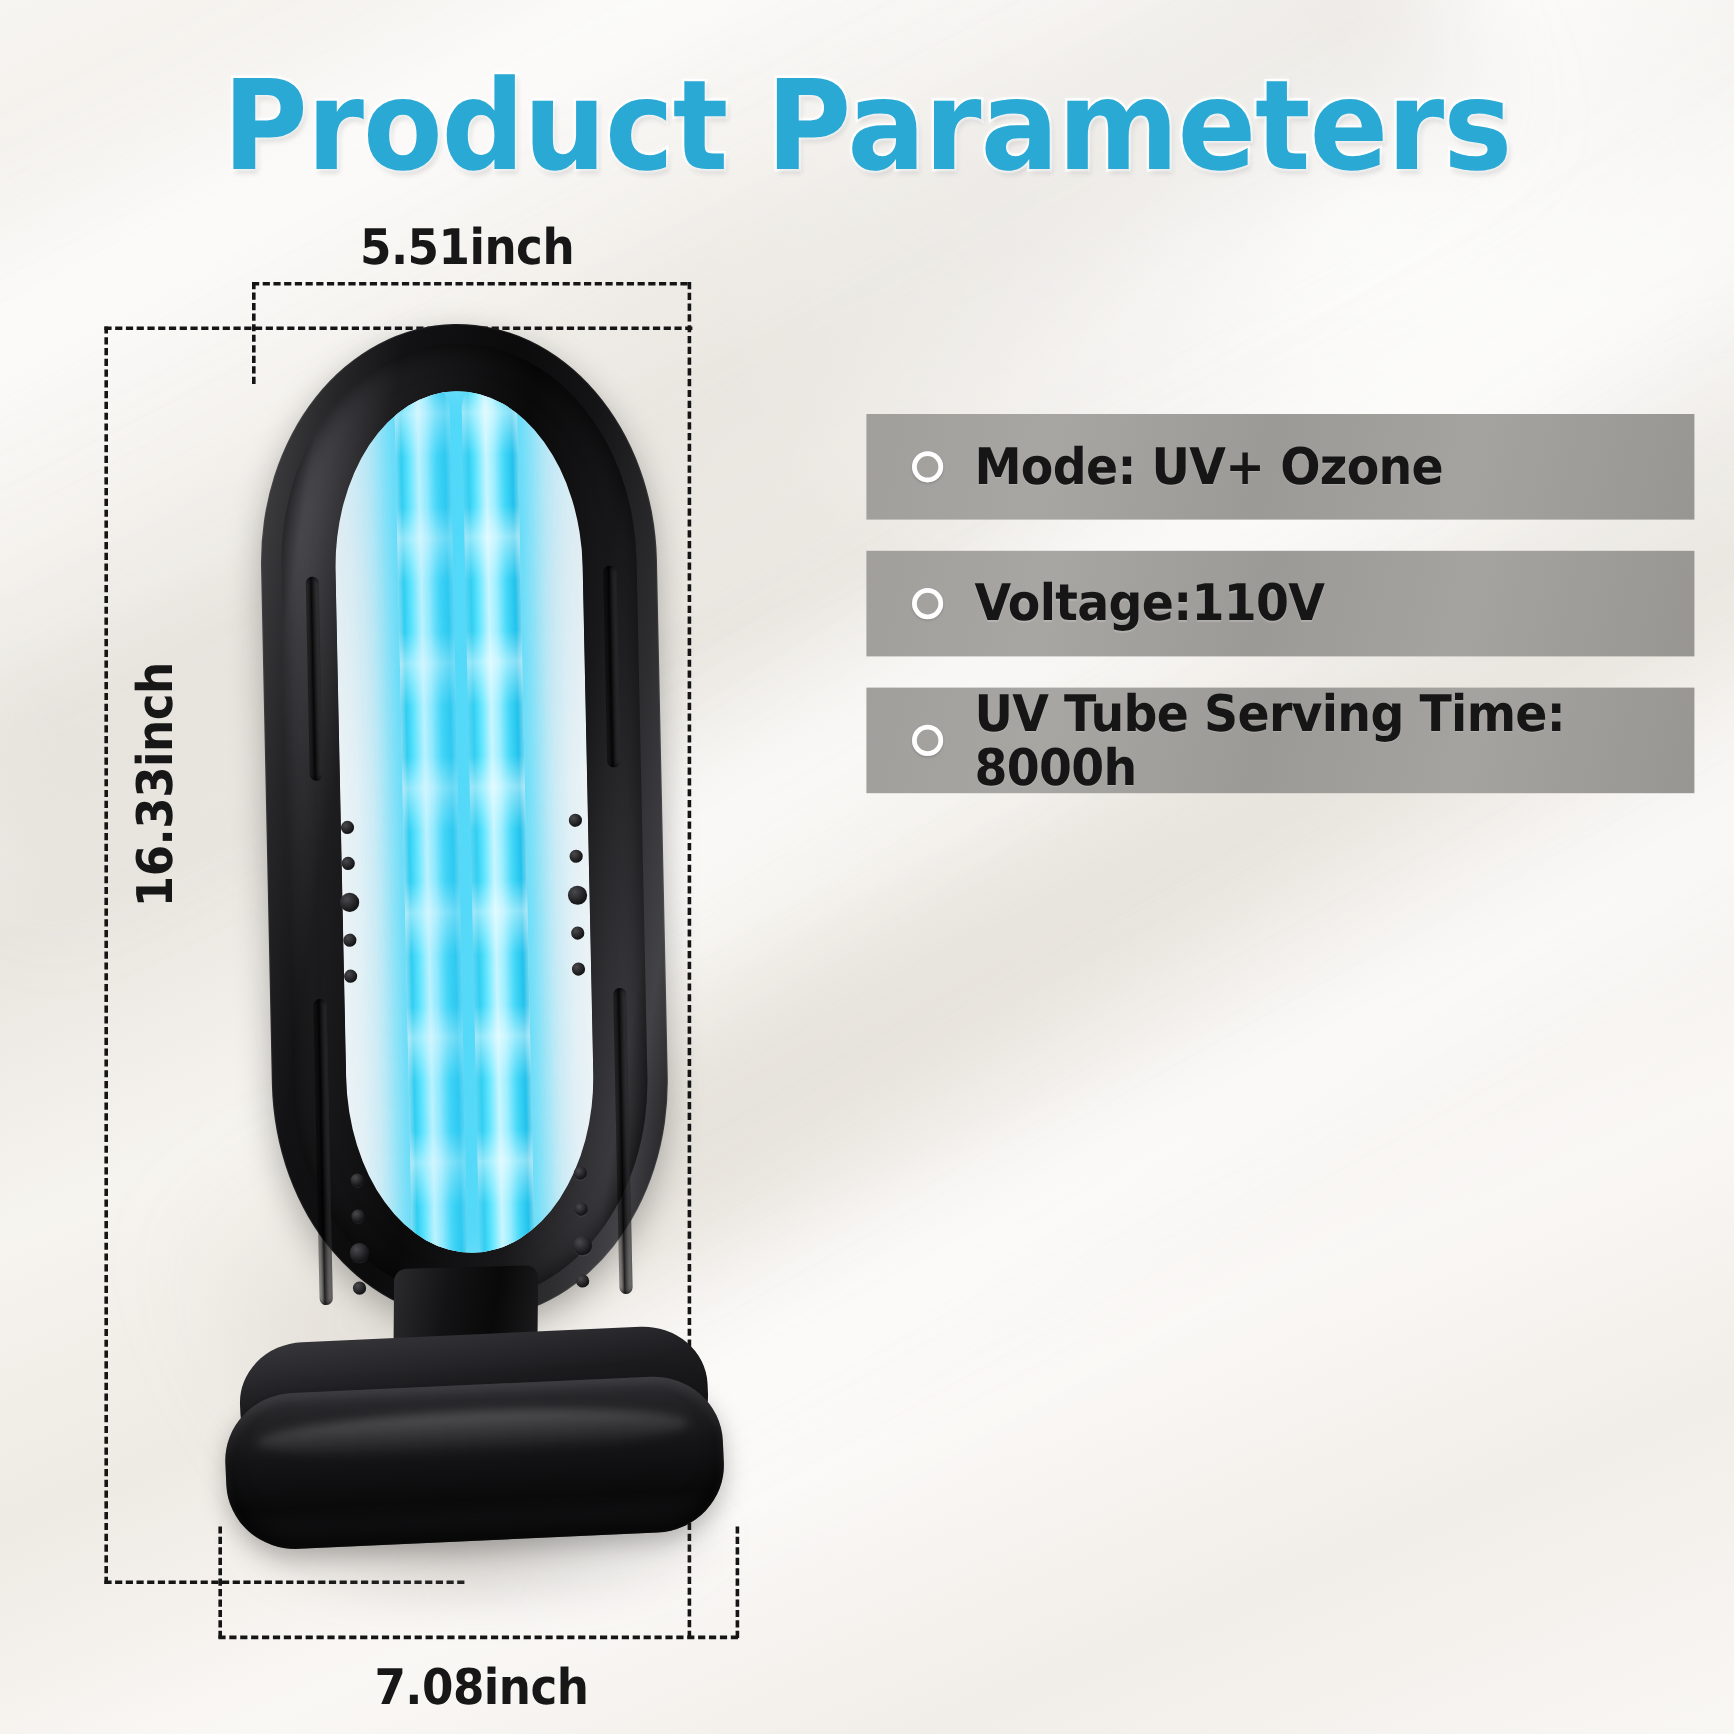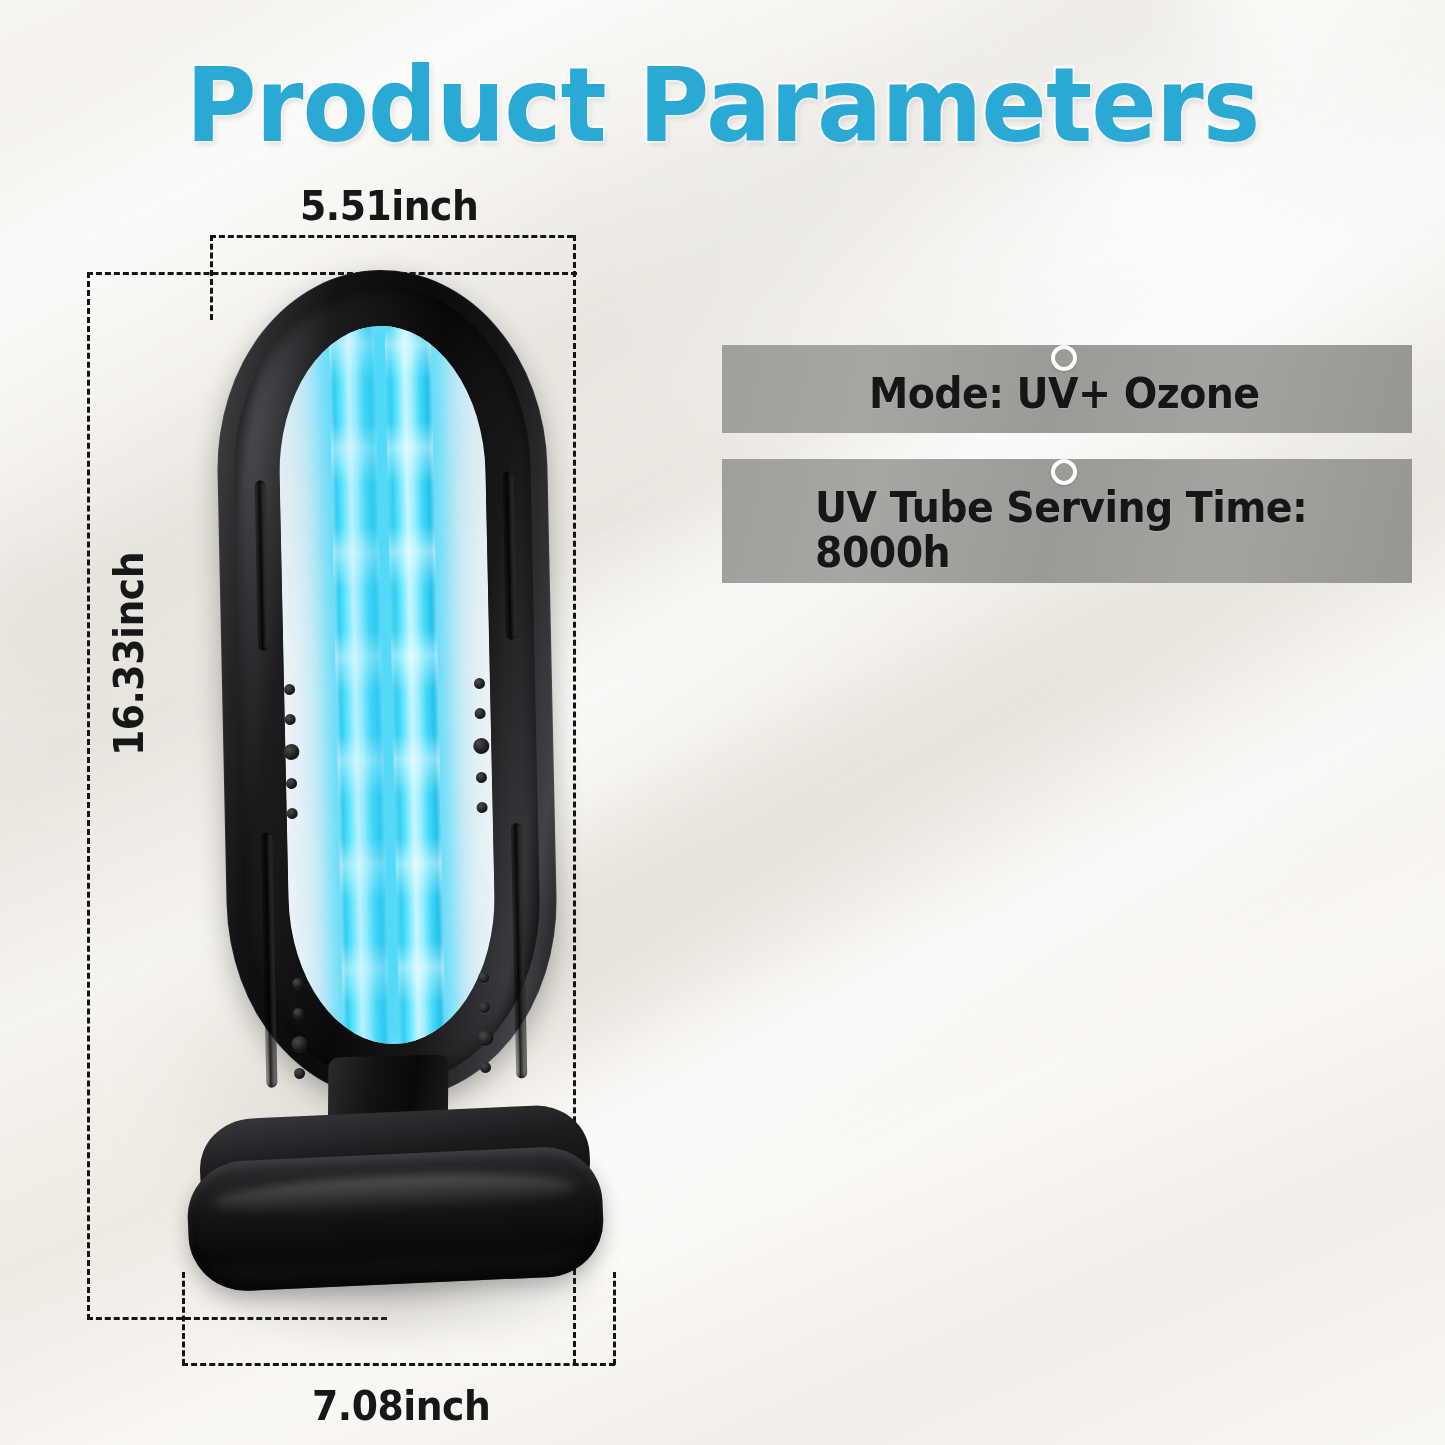--- a/index.html
+++ b/index.html
@@ -292,24 +292,23 @@
   .spec-bar {
     position: relative;
     display: flex;
     align-items: center;
     box-sizing: border-box;
     width: 100%;
     margin-bottom: 26px;
     padding: 0 18px 0 38px;
     background: linear-gradient(103deg,
       #a19f9c 0%, #a8a6a3 22%, #9c9a97 48%, #a5a3a0 72%, #989693 100%);
-    flex-direction: column;
   }
   .spec-bar.one-line { height: 88px; }
-  .spec-bar.two-line { height: 124px; }
+  .spec-bar.two-line { height: 88px; }
 
   .bullet-ring {
     flex: 0 0 auto;
     width: 26px;
     height: 26px;
     border-radius: 50%;
     border: 4px solid #ffffff;
     box-sizing: border-box;
     margin-right: 26px;
     box-shadow: 0 1px 2px rgba(0,0,0,0.18);
@@ -402,20 +401,24 @@
   </div>
 
   <div id="spec-list">
 
     <div class="spec-bar one-line">
       <span class="bullet-ring"></span>
       <span class="spec-text">Mode: UV+ Ozone</span>
     </div>
 
 
+    <div class="spec-bar one-line">
+      <span class="bullet-ring"></span>
+      <span class="spec-text">Voltage:110V</span>
+    </div>
 
 
     <div class="spec-bar two-line">
       <span class="bullet-ring"></span>
       <span class="spec-text"><span class="l1">UV Tube Serving Time:</span><span class="l2">8000h</span></span>
     </div>
 
 
   </div>
 </div>

